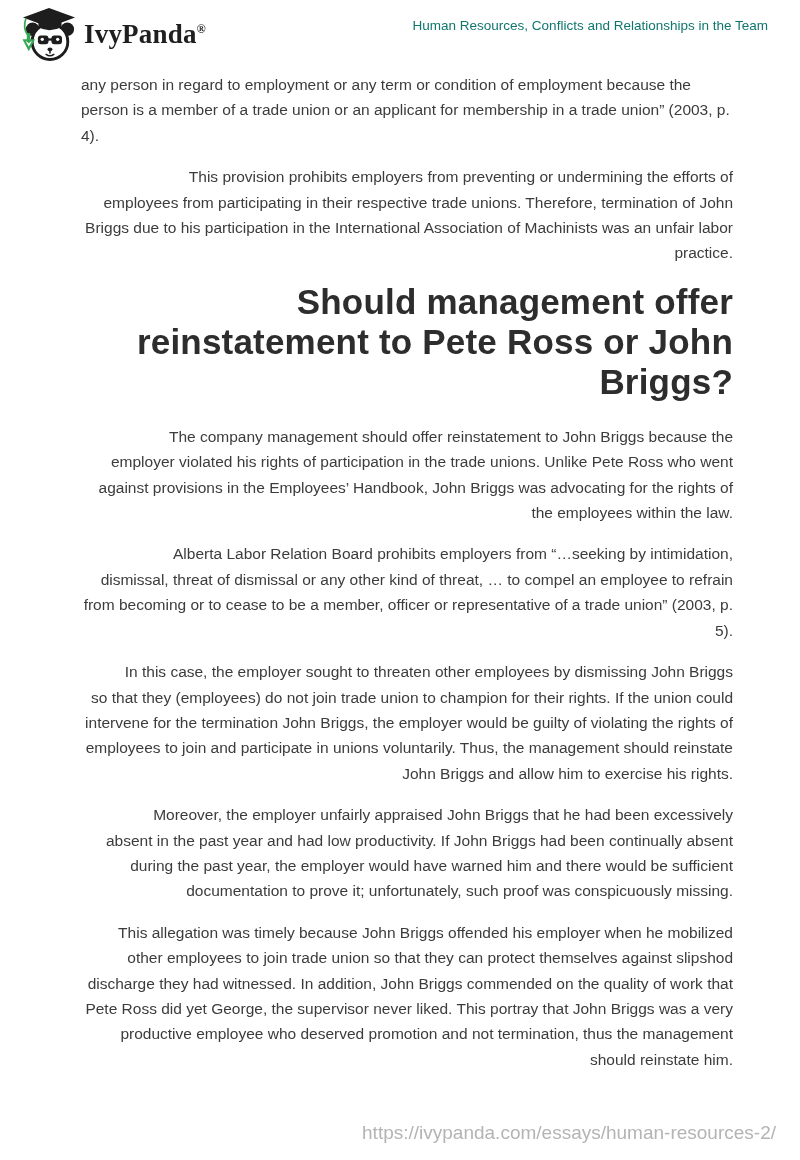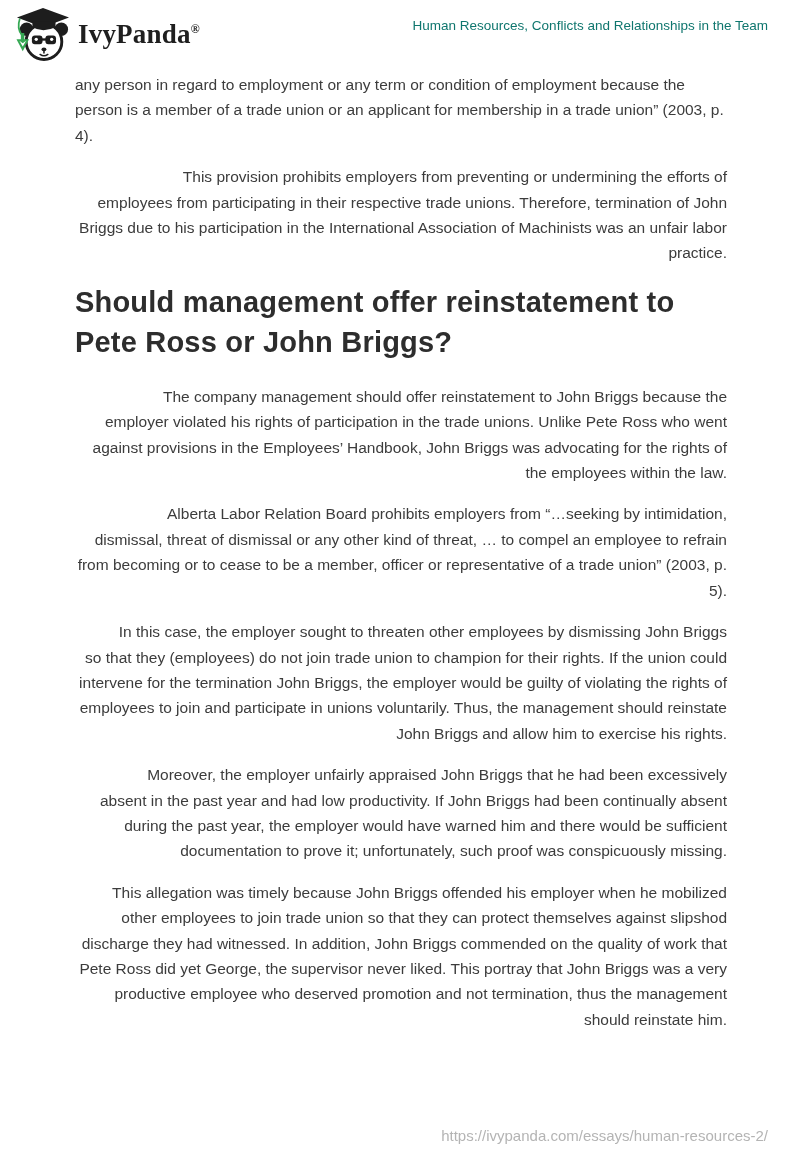--- a/index.html
+++ b/index.html
@@ -4,20 +4,21 @@
 <style>
   * { margin: 0; padding: 0; box-sizing: border-box; }
   html, body { background: #ffffff; }
   .page {
     position: relative;
     width: 800px;
     height: 1160px;
     background: #ffffff;
     font-family: "Liberation Sans", "DejaVu Sans", sans-serif;
     overflow: hidden;
+    padding-left: 6px;
   }
   
   .page-header {
     display: flex;
     justify-content: space-between;
     align-items: flex-start;
     padding: 7px 32px 0 14px;
     height: 58px;
   }
   .brand-block {
@@ -47,33 +48,34 @@
     width: 652px;
     margin: 14px 0 0 75px;
     color: #3c3c3c;
     font-size: 15.5px;
     line-height: 25.4px;
   }
   .essay-paragraph { margin-bottom: 16px; }
   .essay-paragraph.indented { text-indent: 32px; text-align: right; }
   .essay-paragraph .italic { }
   .essay-heading {
-    font-size: 29px;
+    font-size: 35px;
     line-height: 40px;
     font-weight: 700;
     color: #2d2d2d;
     margin: 12px 0 22px 0;
     letter-spacing: 0.2px;
+    text-align: right;
   }
   
   .page-footer {
     position: absolute;
-    right: 32px;
+    right: 24px;
     bottom: 16px;
-    font-size: 15px;
+    font-size: 19px;
     color: #b4b4b4;
   }
   
   .logo { display: block; }
 </style>
 </head>
 <body>
 
 <div class="page">
 

